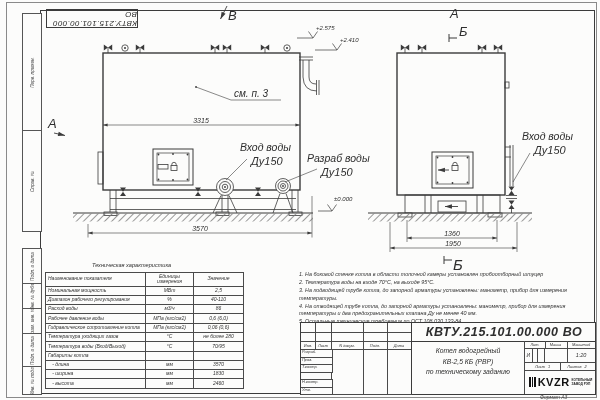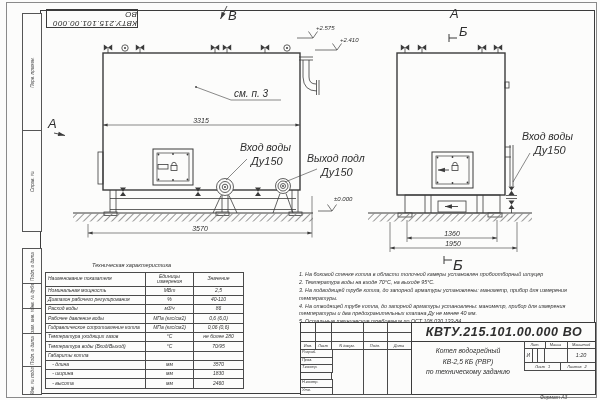--- a/index.html
+++ b/index.html
@@ -287,21 +287,21 @@
   <div class="lbl ctr" style="left:200px;top:224.5px;font-size:7px;">3570</div>
   <div class="lbl ctr" style="left:452px;top:229.5px;font-size:7px;">1360</div>
   <div class="lbl ctr" style="left:453px;top:239.5px;font-size:7px;">1950</div>
 
   <div class="lbl" style="left:316px;top:24.5px;font-size:6px;">+2.575</div>
   <div class="lbl" style="left:340px;top:36.5px;font-size:6px;">+2.410</div>
   <div class="lbl" style="left:334px;top:196px;font-size:6px;">±0.000</div>
 
   <div class="lbl" style="left:240px;top:141px;font-size:10.5px;">Вход воды</div>
   <div class="lbl" style="left:251px;top:155px;font-size:11px;">Ду150</div>
-  <div class="lbl" style="left:307px;top:152px;font-size:10.5px;">Выход подл</div>
+  <div class="lbl" style="left:307px;top:152px;font-size:10.5px;">Разраб воды</div>
   <div class="lbl" style="left:321px;top:166px;font-size:11px;">Ду150</div>
   <div class="lbl" style="left:522px;top:130px;font-size:10.5px;">Вход воды</div>
   <div class="lbl" style="left:534px;top:144px;font-size:11px;">Ду150</div>
 
   <div class="lbl" style="left:92px;top:262px;font-size:5.6px;">Техническая характеристика</div>
   <table id="spec">
     <tbody>
         <tr style="height:13px;">
       <td class="c1">Наименование показателя</td>
       <td class="c2">Единицы измерения</td>
@@ -420,16 +420,24 @@
     <div class="cell cc" style="left:243px;top:25px;width:23px;height:14px;"></div>
     <div class="cell cc" style="left:266px;top:25px;width:28px;height:14px;font-size:5.5px;border-right:none;">1:20</div>
     <div class="cell" style="left:223px;top:39px;width:35px;height:8px;border-left:0.7px solid #4a4a4a;display:flex;align-items:center;justify-content:center;gap:3px;">
       <span>Лист</span>
         <span>1</span>
     </div>
     <div class="cell" style="left:258px;top:39px;width:36px;height:8px;border-right:none;display:flex;align-items:center;justify-content:center;gap:3px;">
       <span>Листов</span>
         <span>2</span>
     </div>
+    <div class="cell logo" style="left:223px;top:47px;width:71px;height:24px;border-left:0.7px solid #4a4a4a;border-right:none;border-bottom:none;">
+      <span class="logobars"></span>
+      <span class="logoname">KVZR</span>
+      <span class="logosub">
+        <span style="display:block;">КОТЕЛЬНЫЙ</span>
+        <span style="display:block;">ЗАВОД РЭП</span>
+      </span>
+    </div>
   </div>
 
   <div class="lbl" style="left:540px;top:393.5px;font-size:5px;color:#444;">Формат А3</div>
 </div>
 
 </body></html>

